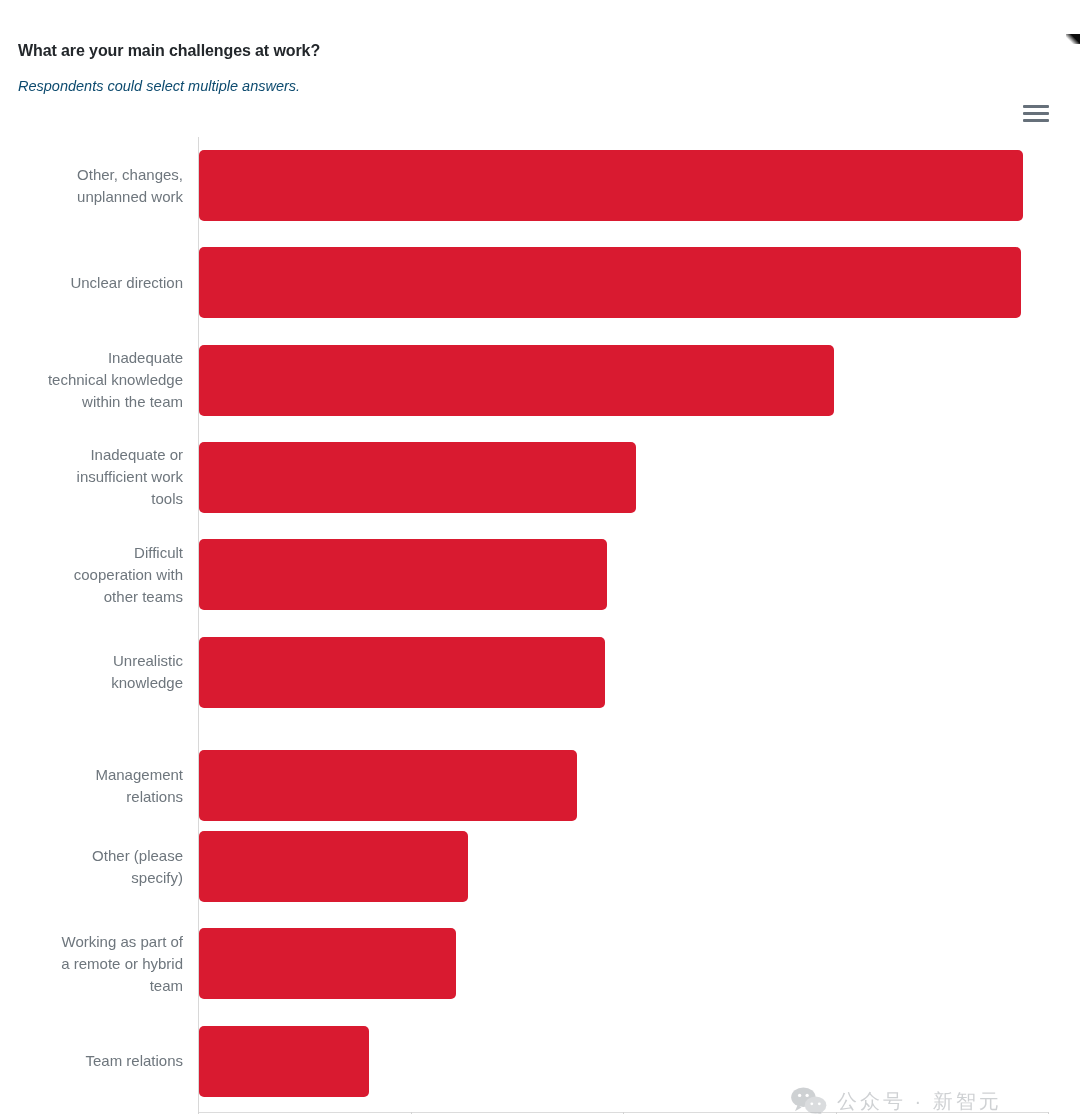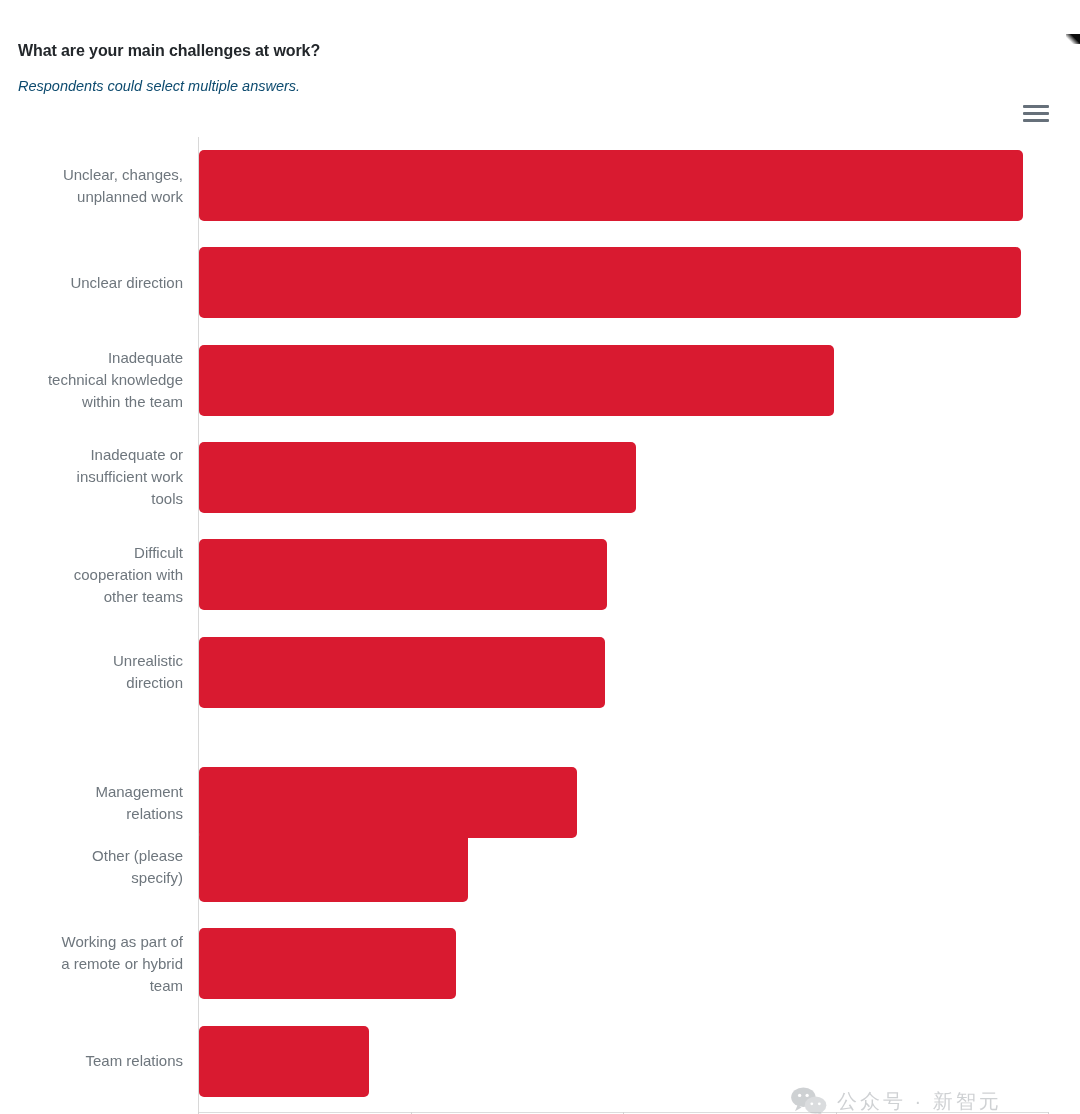--- a/index.html
+++ b/index.html
@@ -182,21 +182,21 @@
     <span class="bar b1"></span>
     <span class="bar b2"></span>
     <span class="bar b3"></span>
   </div>
 
   <div id="plot">
     <div id="y-axis-line"></div>
     <div id="x-axis-line"></div>
     <div id="rows">
         <div class="row" style="top: 0px;">
-          <div class="cat-label">Unclear, changes,
+          <div class="cat-label">Other, changes,
 unplanned work</div>
           <div class="bar" title="Rework, changes, unplanned work: 34.9" style="width: 824.028px; background: rgb(217, 26, 48);"></div>
         </div>
         <div class="row" style="top: 97.3px;">
           <div class="cat-label">Unclear direction</div>
           <div class="bar" title="Unclear direction: 34.8" style="width: 821.667px; background: rgb(217, 26, 48);"></div>
         </div>
         <div class="row" style="top: 194.6px;">
           <div class="cat-label">Inadequate
 technical knowledge
@@ -210,24 +210,24 @@
           <div class="bar" title="Inadequate or insufficient work tools: 18.5" style="width: 436.806px; background: rgb(217, 26, 48);"></div>
         </div>
         <div class="row" style="top: 389.2px;">
           <div class="cat-label">Difficult
 cooperation with
 other teams</div>
           <div class="bar" title="Difficult cooperation with other teams: 17.3" style="width: 408.472px; background: rgb(217, 26, 48);"></div>
         </div>
         <div class="row" style="top: 486.5px;">
           <div class="cat-label">Unrealistic
-direction</div>
+knowledge</div>
           <div class="bar" title="Unrealistic deadlines: 17.2" style="width: 406.111px; background: rgb(217, 26, 48);"></div>
         </div>
-        <div class="row" style="top: 617px;">
+        <div class="row" style="top: 600px;">
           <div class="cat-label">Management
 relations</div>
           <div class="bar" title="Management relations: 16" style="width: 377.778px; background: rgb(217, 26, 48);"></div>
         </div>
         <div class="row" style="top: 681.1px;">
           <div class="cat-label">Other (please
 specify)</div>
           <div class="bar" title="Other (please specify): 11.4" style="width: 269.167px; background: rgb(217, 26, 48);"></div>
         </div>
         <div class="row" style="top: 778.4px;">

